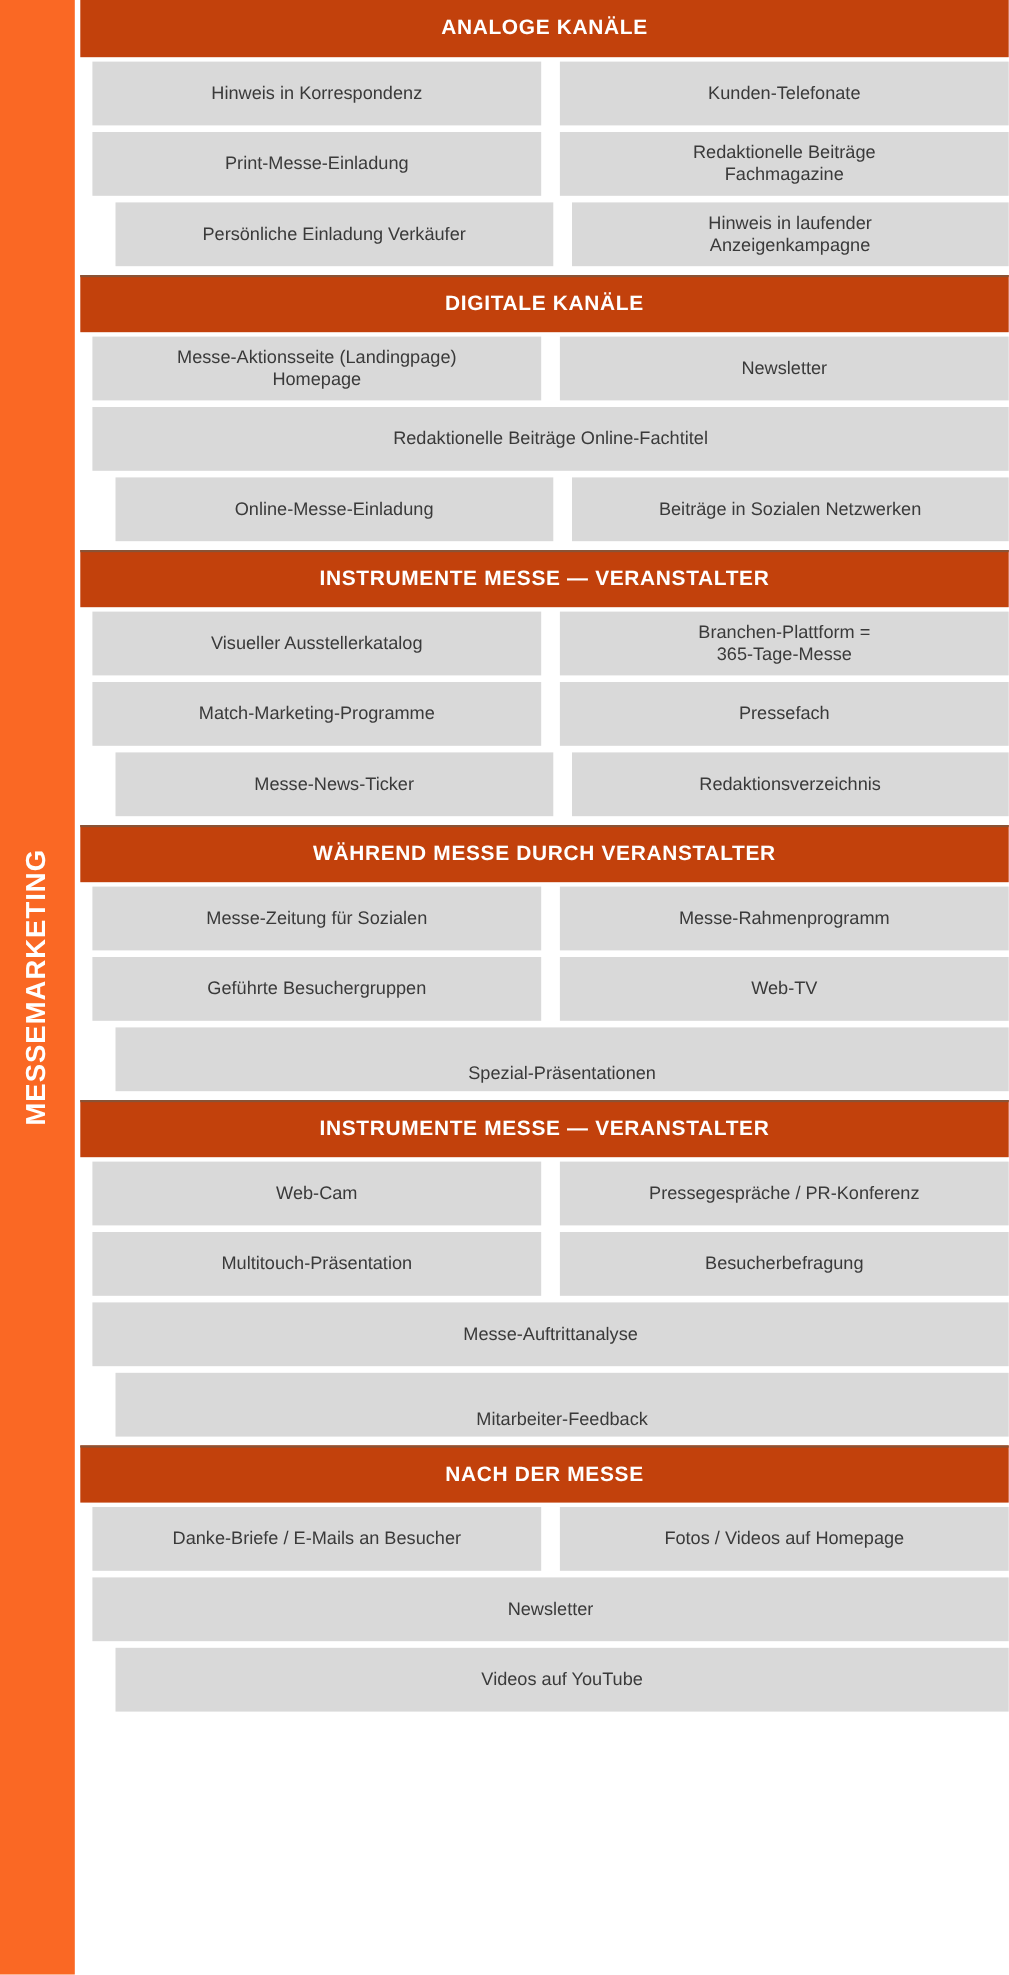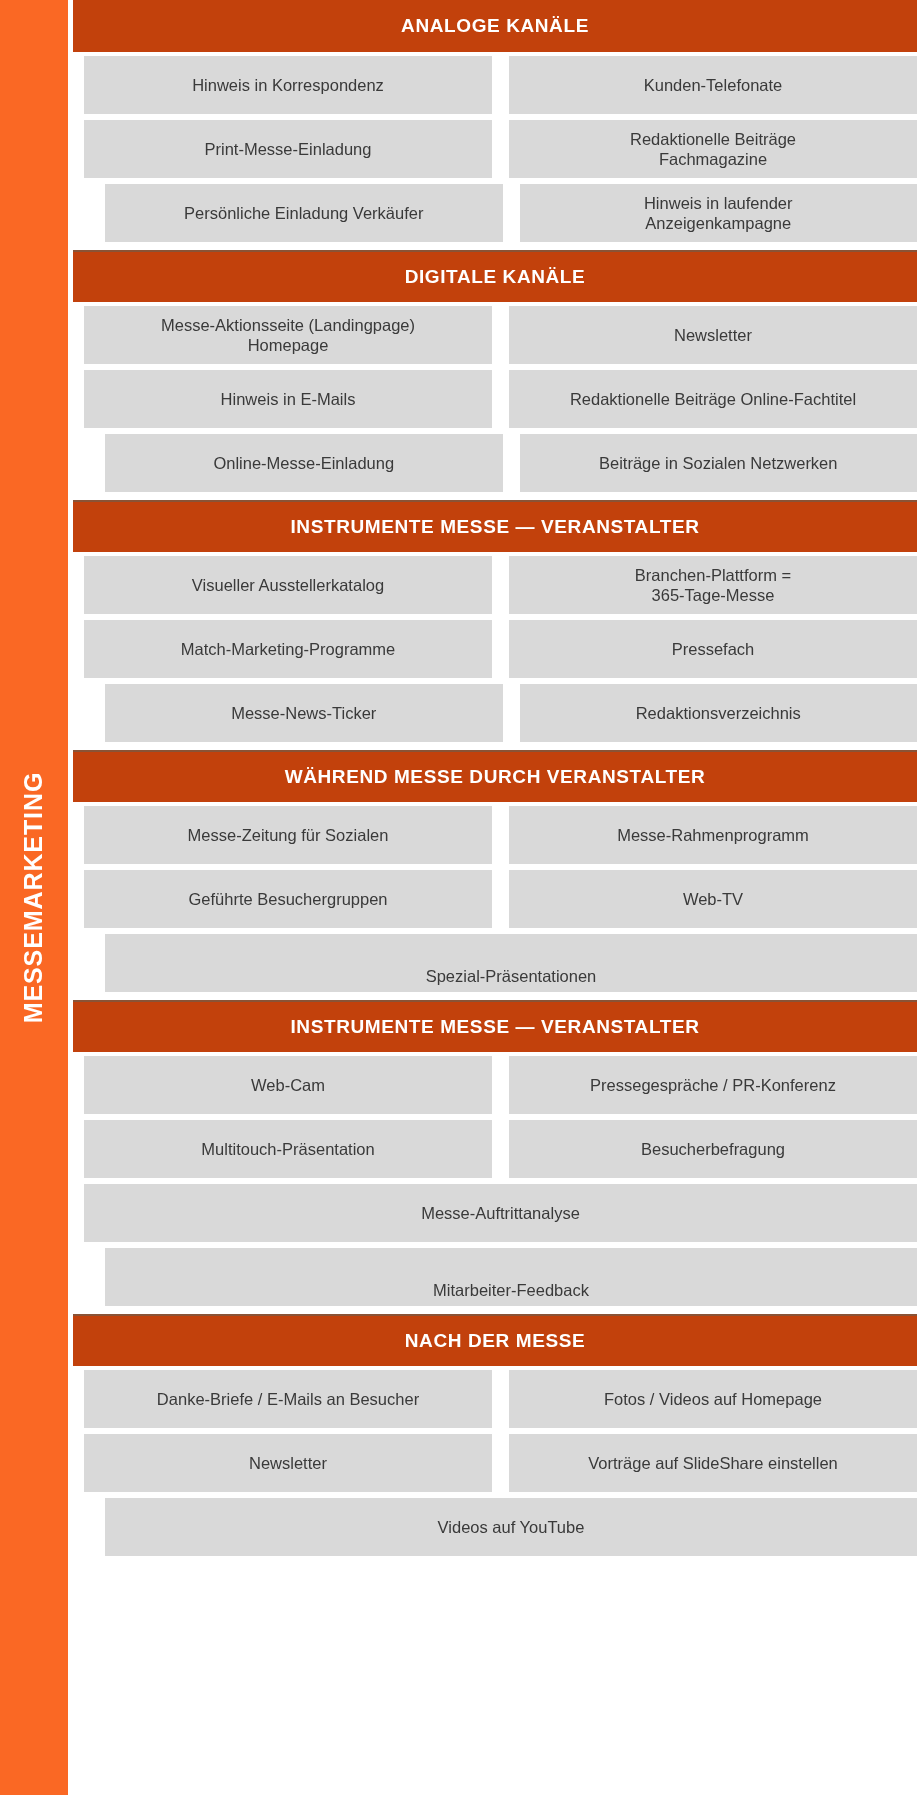--- a/index.html
+++ b/index.html
@@ -155,25 +155,20 @@
           </div>
           <div class="cell">
             <span class="lines">
               <span>Newsletter</span>
             </span>
           </div>
         </div>
         <div class="row">
           <div class="cell">
             <span class="lines">
-              <span>Hinweis in E-Mails</span>
-            </span>
-          </div>
-          <div class="cell">
-            <span class="lines">
               <span>Redaktionelle Beiträge Online-Fachtitel</span>
             </span>
           </div>
         </div>
         <div class="row">
           <div class="cell">
             <span class="lines">
               <span>Online-Messe-Einladung</span>
             </span>
           </div>
@@ -324,25 +319,20 @@
               <span>Fotos / Videos auf Homepage</span>
             </span>
           </div>
         </div>
         <div class="row">
           <div class="cell">
             <span class="lines">
               <span>Newsletter</span>
             </span>
           </div>
-          <div class="cell">
-            <span class="lines">
-              <span>Vorträge auf SlideShare einstellen</span>
-            </span>
-          </div>
         </div>
         <div class="row">
           <div class="cell">
             <span class="lines">
               <span>Videos auf YouTube</span>
             </span>
           </div>
         </div>
       </div>
     </div>

